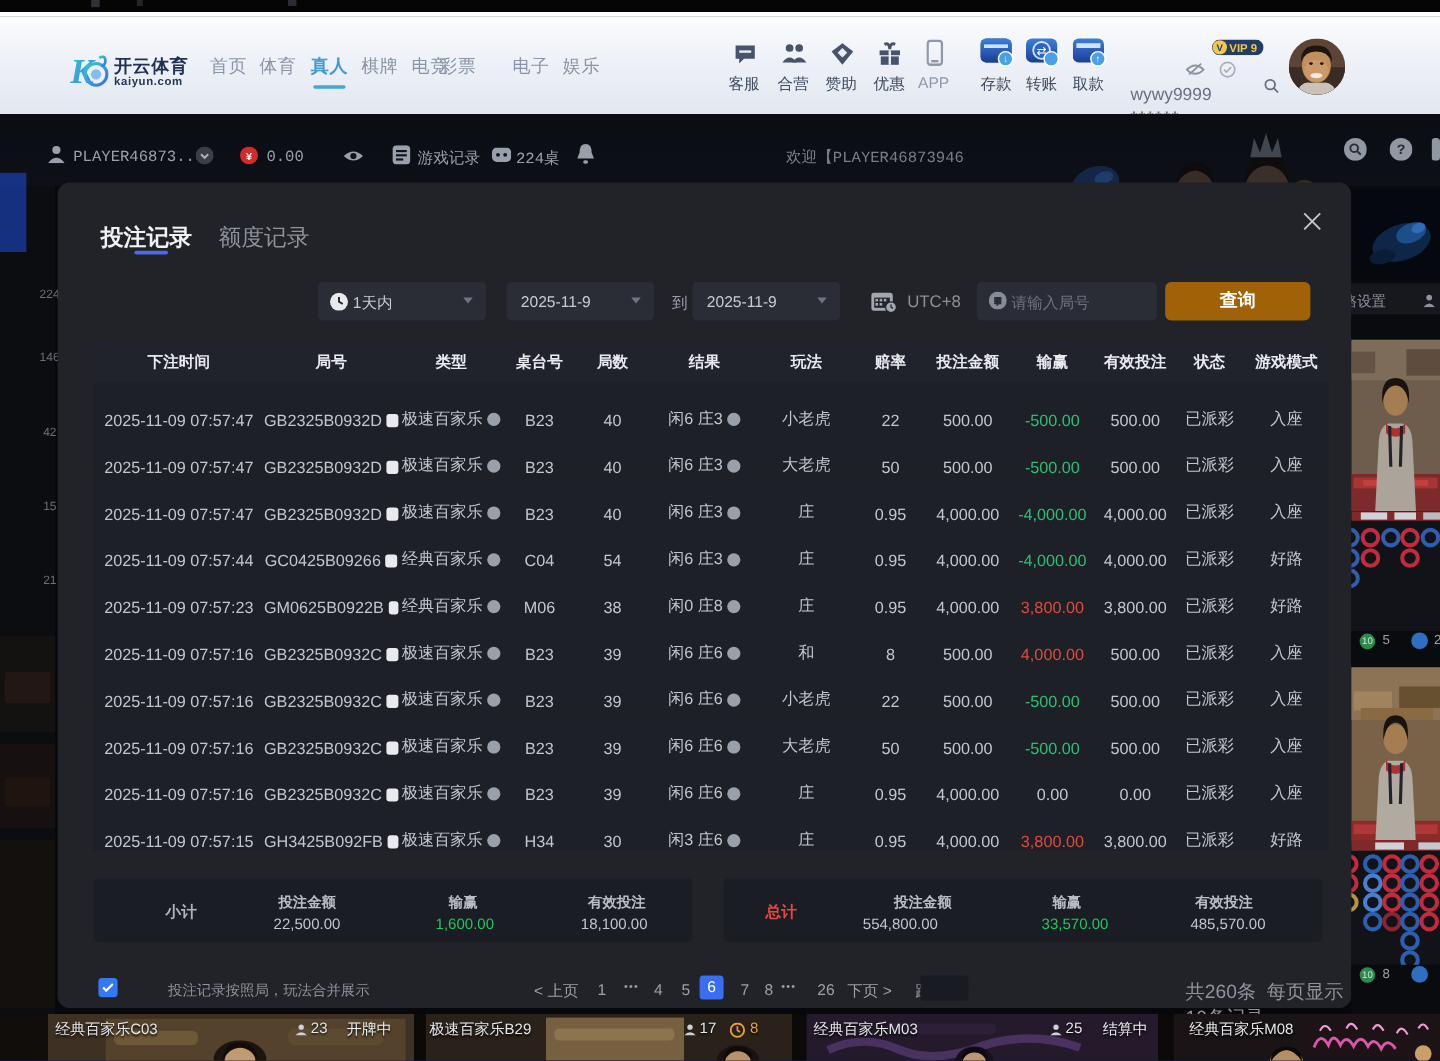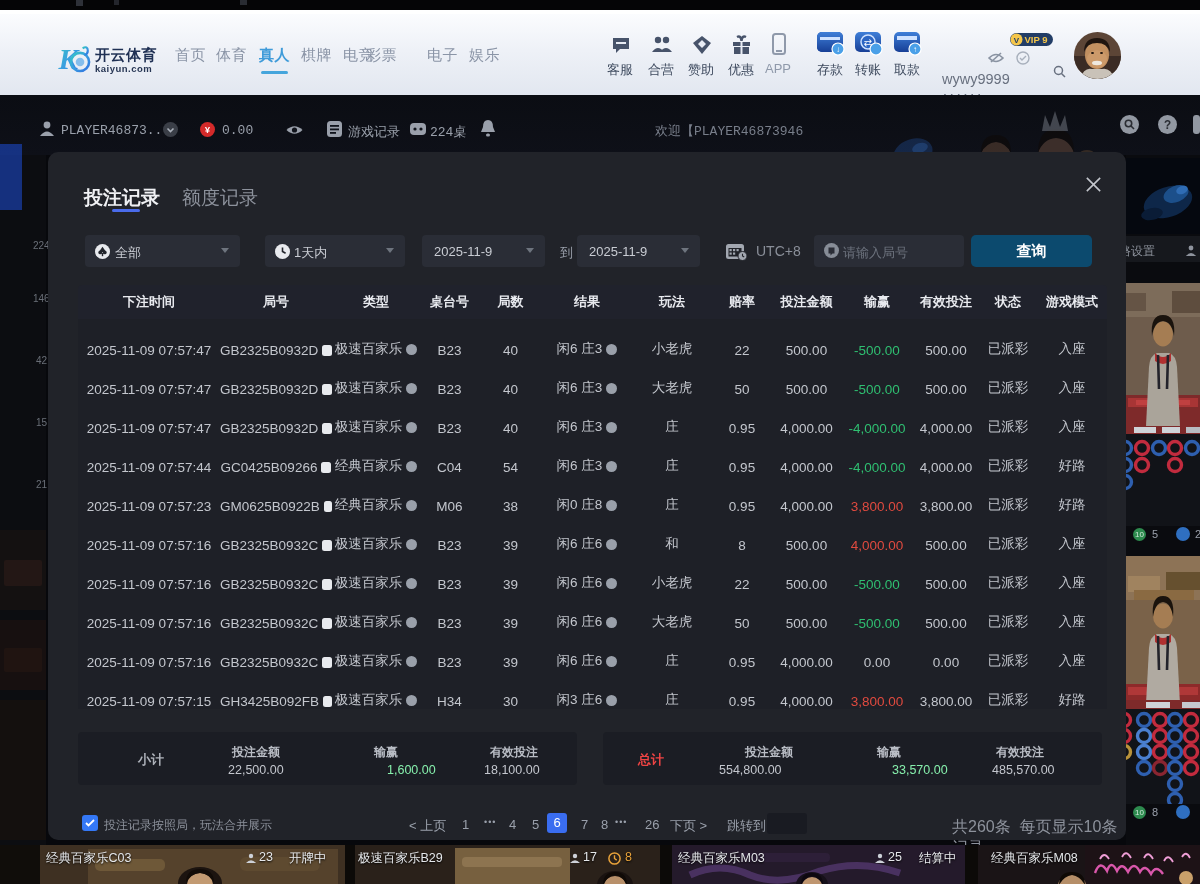--- a/index.html
+++ b/index.html
@@ -36,23 +36,23 @@
   .c { text-align:center; display:flex; justify-content:center; align-items:center; gap:4px; white-space:nowrap; }
   .c1{width:142px}.c2{width:112px}.c3{width:88px}.c4{width:59px}.c5{width:63px}.c6{width:90px}.c7{width:80px}.c8{width:60px}.c9{width:69px}.c10{width:72px}.c11{width:66px}.c12{width:58px}.c13{width:70px}
   .grn { color:#2fbf71; }
   .red { color:#e04a3f; }
   .cpy { width:10px; height:11px; background:#e8eaee; border-radius:2.5px; display:inline-block; }
   .inf { width:11px; height:11px; background:#9aa0aa; border-radius:50%; display:inline-block; }
   
   .tot { position:absolute; top:580px; height:53px; background:#1b1d24; border-radius:4px; }
   .tlab { position:absolute; top:12px; font-size:12px; font-weight:bold; color:#b9bdc5; }
   .tval { position:absolute; top:31px; font-size:12.5px; color:#c3c6cd; }
-  .tval.red { color:#86efac;margin-left:24px; }
-  
-  .pg { position:absolute; top:663px; font-size:13px; color:#9aa0ab; }
+  .tval.red { color:#22c55e; }
+  
+  .pg { position:absolute; top:663px; font-size:13px; color:#9aa0ab;margin-left:36px; }
   
   #vstrip { left:0; top:845px; width:1200px; height:39px; background:#1d4ed8; }
 </style>
 </head>
 <body>
 <div class="abs" id="topbar">
   <div style="position:absolute;left:76px;top:0;width:7px;height:6px;background:#2e3138"></div>
   <div style="position:absolute;left:114px;top:0;width:5px;height:5px;background:#24262c"></div>
   <div style="position:absolute;left:240px;top:0;width:7px;height:5px;background:#292c32"></div>
 </div>
@@ -360,31 +360,20 @@
 <div class="abs" style="left:1152px;top:806px;font-size:11px;color:#9aa0ab">8</div>
 <div class="abs" style="left:1176px;top:805px;width:14px;height:14px;border-radius:50%;background:#2f6fc0"></div>
 <div class="abs" id="modal">
   <div class="tab1">投注记录</div>
   <div class="tab2">额度记录</div>
   <div id="tabunder"></div>
   <svg id="closex" viewBox="0 0 18 18">
       <path d="M1 1 L17 17 M17 1 L1 17" stroke="#c3c6cc" stroke-width="1.9"></path>
     </svg>
 
-  <div class="fbox" style="left:37px;width:155px">
-    <svg style="position:absolute;left:10px;top:9px" width="15" height="15" viewBox="0 0 17 17">
-        <circle cx="8.5" cy="8.5" r="8.5" fill="#e8eaee"></circle>
-        <path d="M8.5 3.2 L12.6 9.2 L4.4 9.2 Z" fill="#22252c"></path>
-        <circle cx="6" cy="9.5" r="2.2" fill="#22252c"></circle>
-        <circle cx="11" cy="9.5" r="2.2" fill="#22252c"></circle>
-        <rect x="7.7" y="10.2" width="1.6" height="3.6" fill="#22252c"></rect>
-      </svg>
-    <span style="position:absolute;left:30px;top:9px">全部</span>
-    <div class="farr"></div>
-  </div>
   <div class="fbox" style="left:217px;width:140px">
     <svg style="position:absolute;left:10px;top:9px" width="15" height="15" viewBox="0 0 17 17">
         <circle cx="8.5" cy="8.5" r="8.5" fill="#e8eaee"></circle>
         <path d="M8.5 4 v4.5 l3.5 2" stroke="#22252c" stroke-width="1.8" fill="none"></path>
       </svg>
     <span style="position:absolute;left:29px;top:9px">1天内</span>
     <div class="farr"></div>
   </div>
   <div class="fbox" style="left:374px;width:123px">
     <span style="position:absolute;left:12px;top:9px">2025-11-9</span>
@@ -409,21 +398,21 @@
       <path d="M16.5 11.7 v2.3 l1.7 1" stroke="#212329" stroke-width="1.1" fill="none"></path>
     </svg>
   <div style="position:absolute;left:708px;top:91px;font-size:14px;color:#8a8f99">UTC+8</div>
   <div class="fbox" style="left:766px;width:150px">
     <svg style="position:absolute;left:10px;top:8px" width="15" height="15" viewBox="0 0 15 15">
         <circle cx="7.5" cy="7.5" r="7.5" fill="#878d97"></circle>
         <path d="M4.5 4.5 h6 v6 h-2 l-2 2 v-2 h-2 z" fill="#2a2d36"></path>
       </svg>
     <span style="position:absolute;left:29px;top:9px;color:#6c727d">请输入局号</span>
   </div>
-  <div style="position:absolute;left:923px;top:83px;width:121px;height:32px;background:#0c4a6e;border-radius:5px;text-align:center;line-height:32px;font-size:15px;font-weight:bold;color:#fff">查询</div>
+  <div style="position:absolute;left:923px;top:83px;width:121px;height:32px;background:#a16207;border-radius:5px;text-align:center;line-height:32px;font-size:15px;font-weight:bold;color:#fff">查询</div>
 
   <div id="tbl">
     <div id="thead">
       <div class="c c1">下注时间</div>
         <div class="c c2">局号</div>
         <div class="c c3">类型</div>
         <div class="c c4">桌台号</div>
         <div class="c c5">局数</div>
         <div class="c c6">结果</div>
         <div class="c c7">玩法</div>

